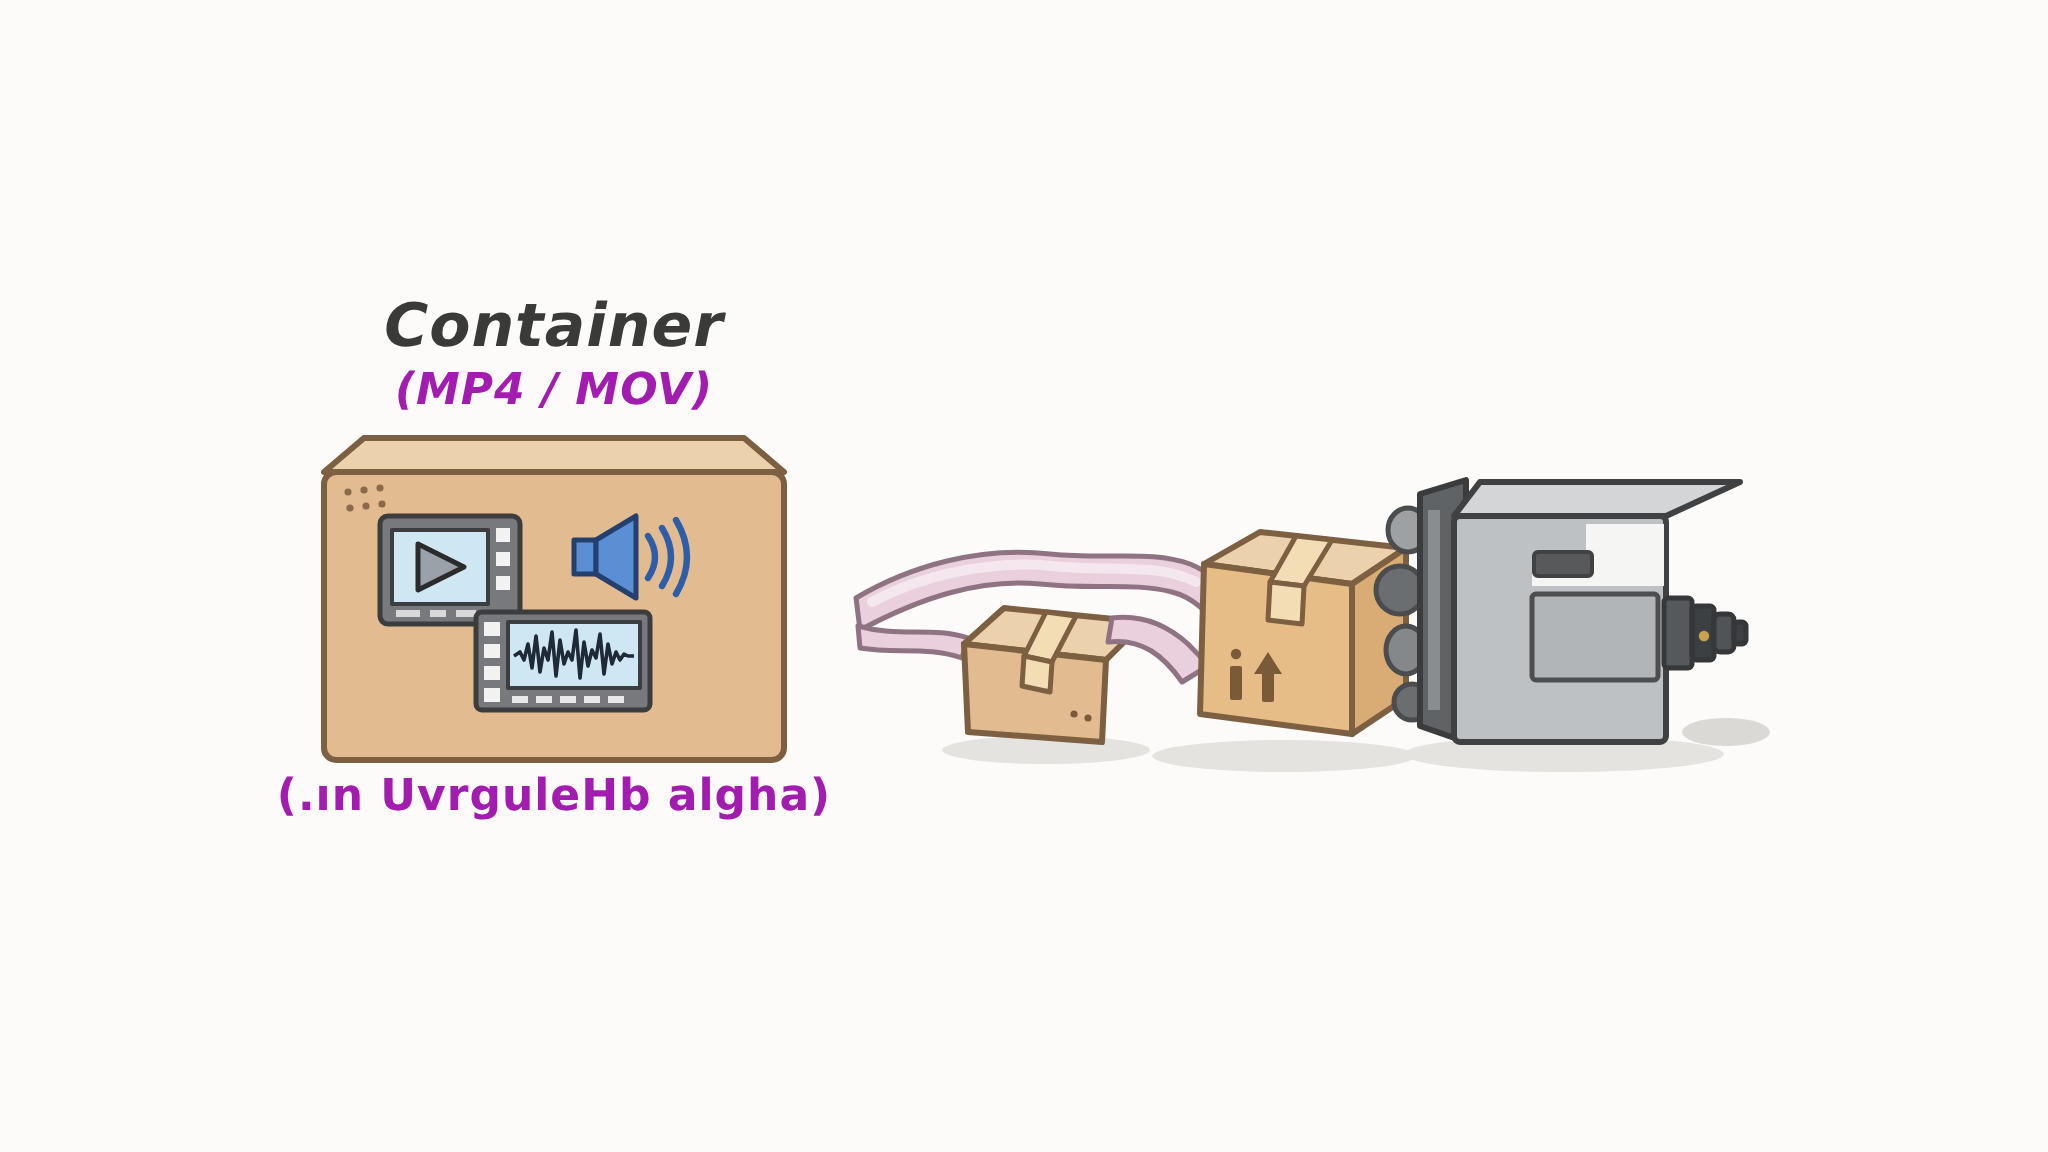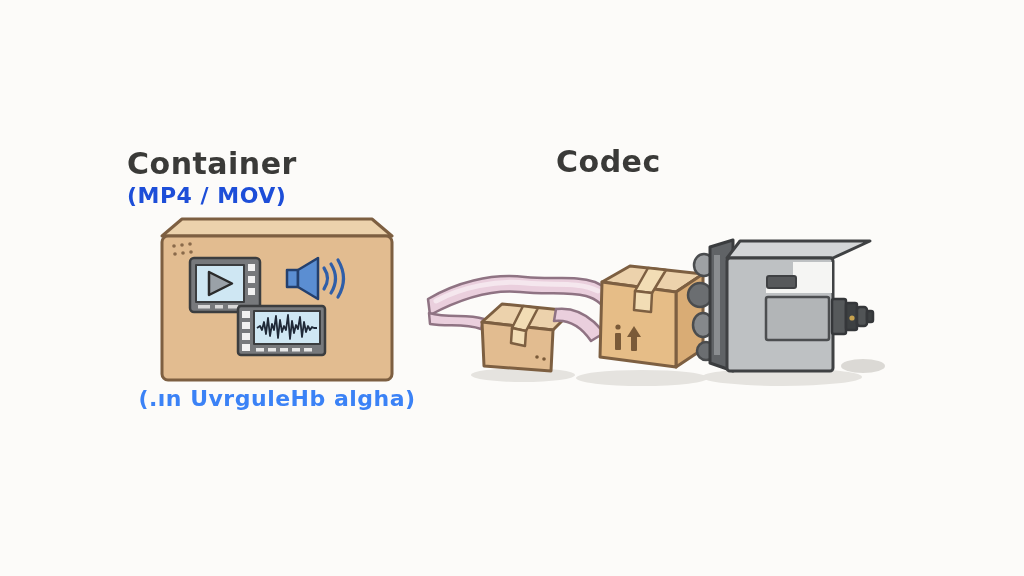--- a/index.html
+++ b/index.html
@@ -4,39 +4,39 @@
 <style>
   html, body { margin: 0; padding: 0; }
   body {
     width: 1024px; height: 576px;
     background: #fcfbf9;
     font-family: "DejaVu Sans", "Liberation Sans", sans-serif;
     overflow: hidden; position: relative;
   }
   .canvas { position: absolute; inset: 0; }
 
-  .fig-label { position: absolute; text-align: left; color: #3a3a38; }
+  .fig-label { position: absolute; text-align: center; color: #3a3a38; font-style: italic; }
   .fig-title {
     font-size: 30px; font-weight: 700; letter-spacing: 0.5px;
     line-height: 1.05;
   }
   .fig-subtitle {
-    font-size: 22px; font-weight: 600; color: #1d4ed8;
+    font-size: 22px; font-weight: 600; color: #a21caf;
     letter-spacing: 0.5px; margin-top: 3px;
   }
   #left-labels  { left: 127px; top: 148px; width: 300px; }
   #right-labels { left: 556px; top: 146px; width: 300px; }
 
   #left-illustration  { position: absolute; left: 148px; top: 208px; }
   #right-illustration { position: absolute; left: 420px; top: 225px; }
 
   .fig-caption {
     position: absolute; left: 117px; top: 386px; width: 320px;
     text-align: center; font-size: 22px; font-weight: 600;
-    color: #3b82f6; letter-spacing: 0.5px;
+    color: #a21caf; letter-spacing: 0.5px;
   }
 
   svg .outline { stroke-linejoin: round; stroke-linecap: round; }
 </style>
 </head>
 <body style="background: rgb(252, 251, 249);">
 
 <div class="canvas">
 
   <div id="left-labels" class="fig-label">
@@ -100,21 +100,20 @@
         <rect x="42" y="42" width="8" height="3.5"></rect>
           <rect x="54" y="42" width="8" height="3.5"></rect>
           <rect x="66" y="42" width="8" height="3.5"></rect>
       </g>
     </g>
   </svg>
 
   <div class="fig-caption">(.ın UvrguleHb algha)</div>
 
   <div id="right-labels" class="fig-label">
-    <div class="fig-title">Codec</div>
   </div>
 
   <svg id="right-illustration" width="480" height="170" viewBox="0 0 480 170">
 
     <g fill="#e5e3df">
       <ellipse cx="103" cy="150" rx="52" ry="7"></ellipse>
       <ellipse cx="222" cy="153" rx="66" ry="8"></ellipse>
       <ellipse cx="362" cy="152" rx="80" ry="9"></ellipse>
       <ellipse cx="443" cy="141" rx="22" ry="7" fill="#dbd9d5"></ellipse>
     </g>

